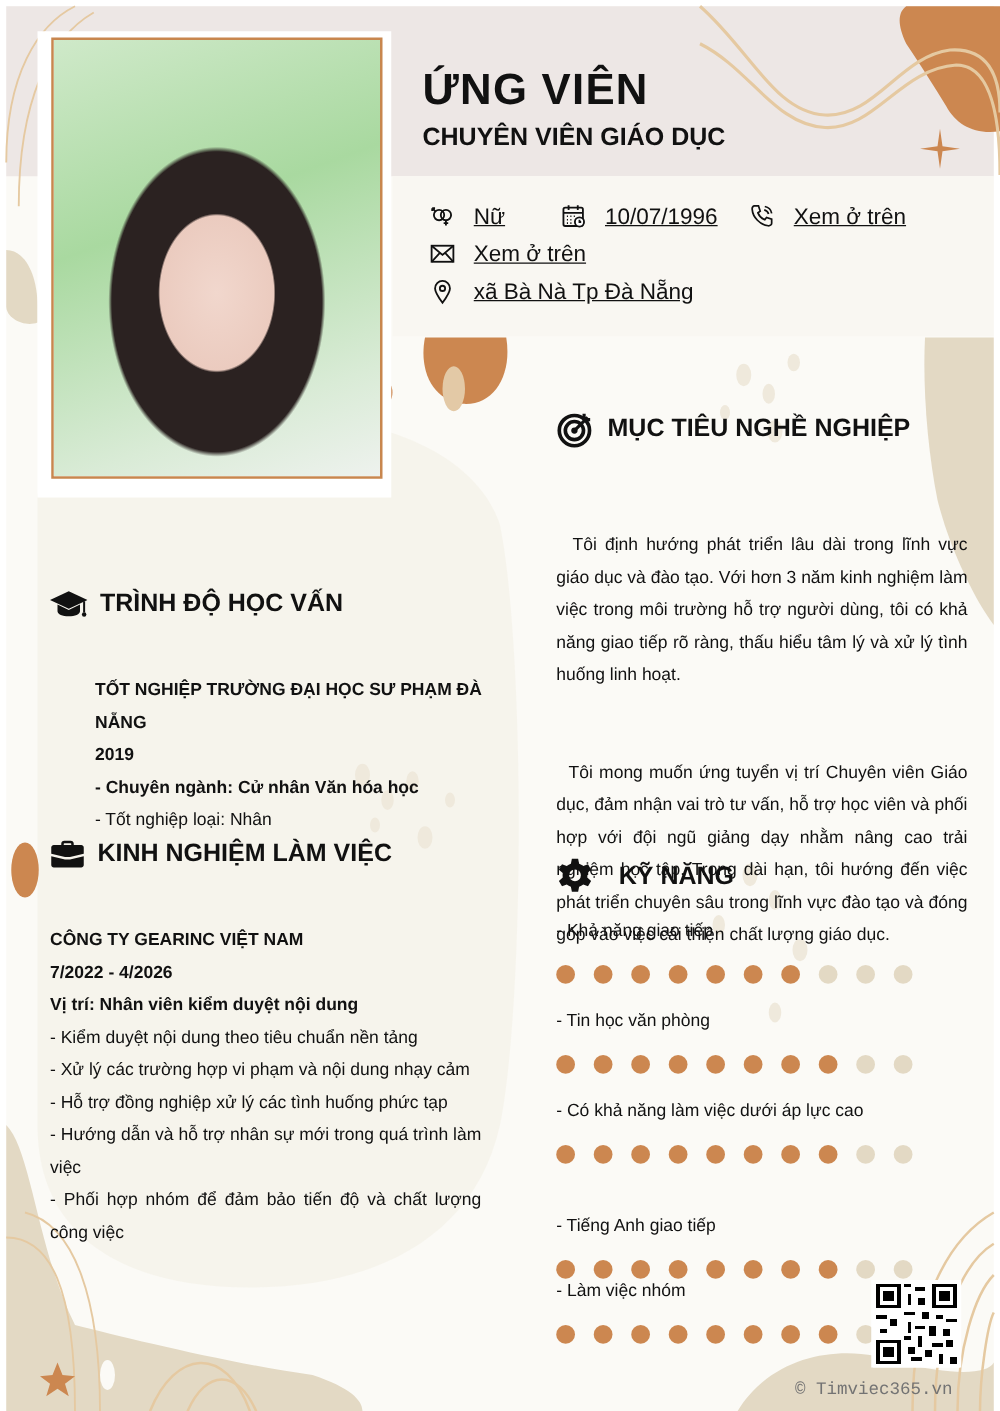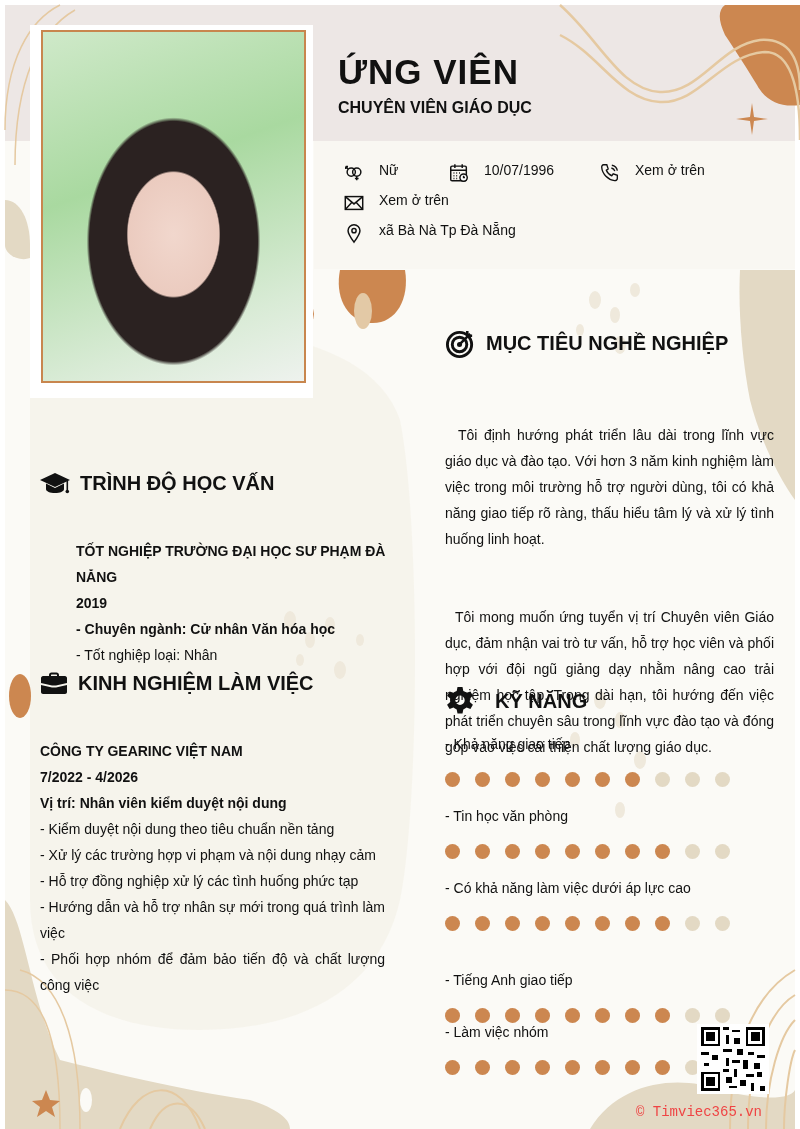--- a/index.html
+++ b/index.html
@@ -8,35 +8,35 @@
   .page-frame { position:absolute; left:5px; top:5px; width:790px; height:1124px; background:#fbfaf6; z-index:0; }
   .header-band { position:absolute; left:5px; top:5px; width:790px; height:136px; background:#ede7e5; z-index:1; }
   .info-band { position:absolute; left:314px; top:141px; width:481px; height:128px; background:#f9f7f2; z-index:2; }
   .photo-card { position:absolute; left:30px; top:25px; width:283px; height:373px; background:#ffffff; z-index:3; }
   .photo-frame { position:absolute; left:11px; top:5px; width:261px; height:349px; border:2px solid #c8864e; overflow:hidden; }
   .photo { position:absolute; left:0; top:0; width:100%; height:100%;
     background: radial-gradient(ellipse 70px 95px at 50% 58%, #f1d7cd 0%, #ebcbbf 65%, transparent 67%),
                 radial-gradient(ellipse 140px 200px at 50% 60%, #2b2221 0%, #2b2221 60%, transparent 62%),
                 linear-gradient(160deg, #cfe9c9 0%, #a9d9a0 40%, #d9ebd6 80%, #eef2ee 100%); }
   .name { position:absolute; left:338px; top:52px; font-size:35px; font-weight:bold; letter-spacing:1px; z-index:4; }
-  .job-title { position:absolute; left:338px; top:99px; font-size:16px; font-weight:bold; z-index:4; }
-  .info-row { position:absolute; display:flex; font-size:14px; z-index:4; }
+  .job-title { position:absolute; left:338px; top:99px; font-size:20px; font-weight:bold; z-index:4; }
+  .info-row { position:absolute; display:flex; align-items:center; font-size:18px; z-index:4;text-decoration:underline; }
   .info-row svg { width:22px; height:22px; margin-right:14px; }
   .section-title { position:absolute; display:flex; align-items:center; font-size:20px; font-weight:bold; z-index:4; }
   .section-title svg { margin-right:10px; }
   .text-block { position:absolute; font-size:14px; line-height:26px; z-index:4; }
   .justify { text-align:justify; }
   .bold { font-weight:bold; }
   .skill { position:absolute; left:445px; width:320px; z-index:4; }
   .skill-label { font-size:14px; height:20px; line-height:20px; }
   .dots { display:flex; margin-top:18px; }
   .dot { width:15px; height:15px; border-radius:50%; margin-right:15px; background:#e3d9c4; }
   .dot.on { background:#cc8750; }
   .qr { position:absolute; left:697px; top:1024px; width:72px; height:70px; background:#fff; z-index:5; }
-  .copyright { position:absolute; left:636px; top:1104px; font-family:"Liberation Mono", "DejaVu Sans Mono", monospace; font-size:14px; color:#ef4444; z-index:5; }
+  .copyright { position:absolute; left:636px; top:1104px; font-family:"Liberation Mono", "DejaVu Sans Mono", monospace; font-size:14px; color:#737373; z-index:5; }
 </style>
 </head>
 <body>
 
 <div class="page-frame"></div>
 <div class="header-band"></div>
 
 <svg class="bg-layer" viewBox="0 0 800 1129" style="z-index:1">
 
   <path d="M725 5 L800 5 L800 105 C780 108 765 100 757 85 C748 70 735 50 725 35 C718 20 718 10 725 5 Z" fill="#cc8750"></path>

